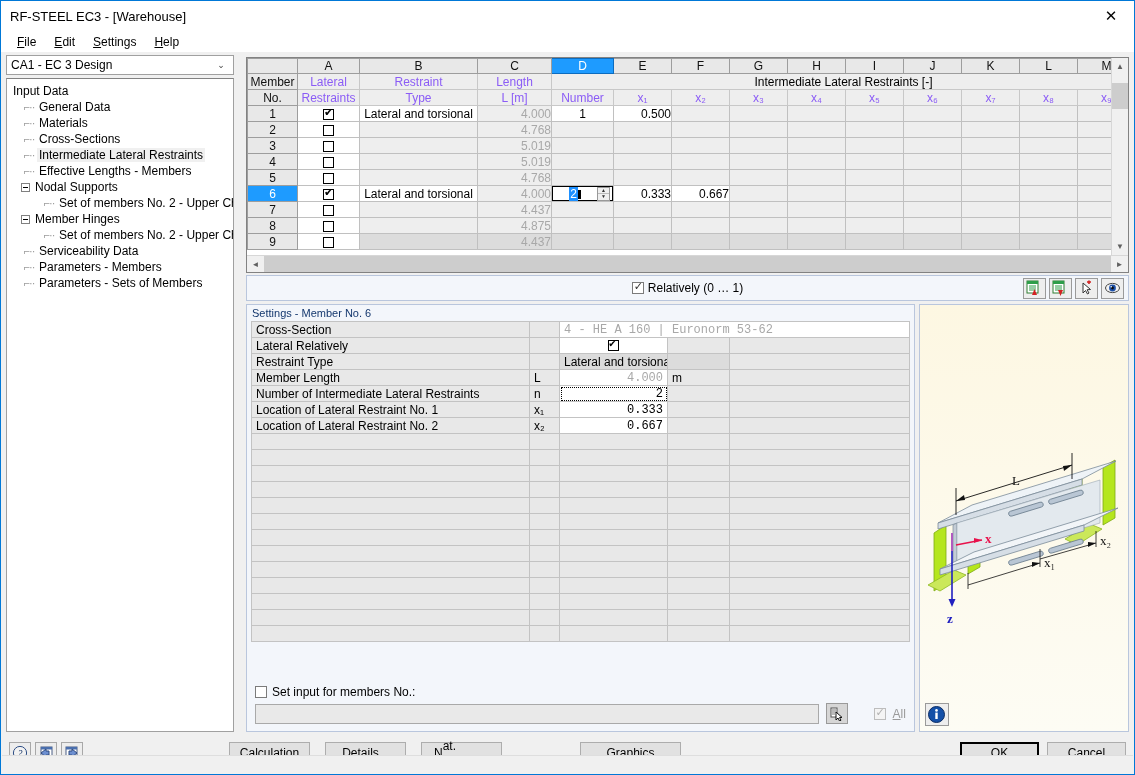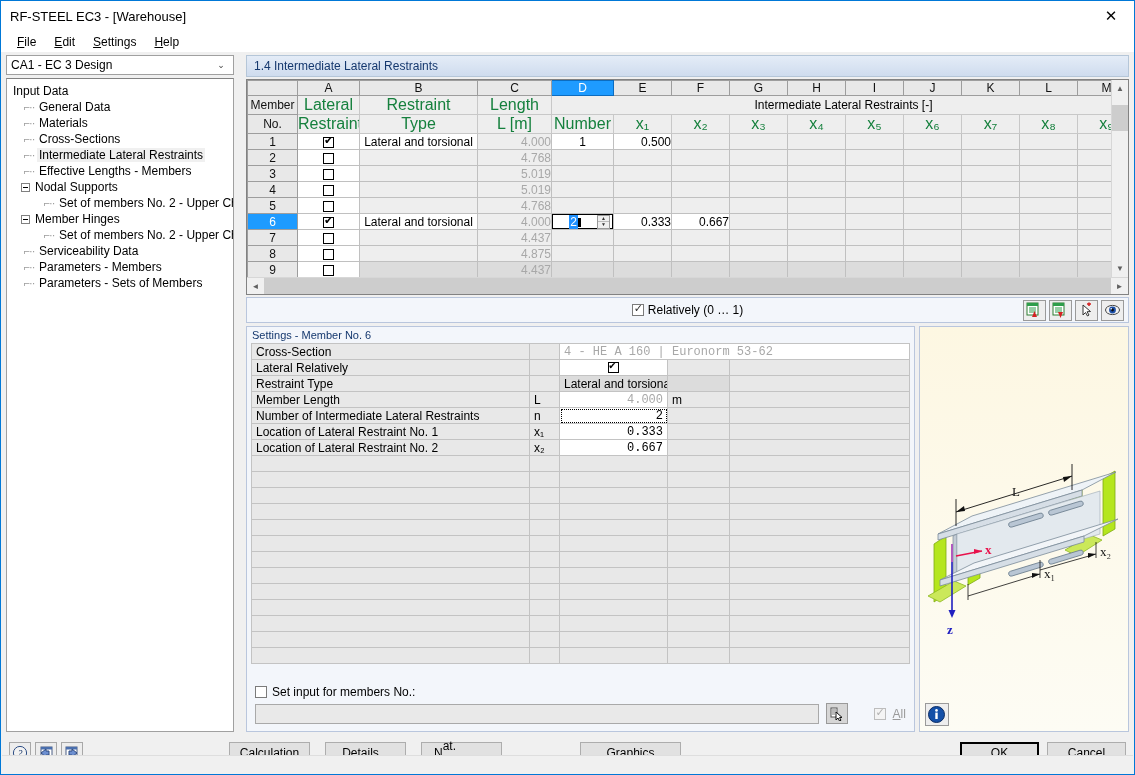--- a/index.html
+++ b/index.html
@@ -89,21 +89,21 @@
   .gridbody { flex:1; display:flex; min-height:0; }
   .gridcols { flex:1; overflow:hidden; }
   table.grid { border-collapse:collapse; table-layout:fixed; font-size:12px; width:862px;}
   table.grid td, table.grid th { border:1px solid #c0c0c0; padding:0; height:16px;
       font-weight:normal; overflow:hidden; white-space:nowrap;}
   .colhdr {
     background:#e8e8e8; border:1px solid #9d9d9d !important;
     text-align:center; height:14px !important; font-size:12px; color:#111;
   }
   .colhdr.sel { background:#1e9bff; color:#fff; border-color:#0c6cbf !important;}
-  .sublbl { background:#eeeeee; text-align:center; font-size:16px; color:#15803d;
+  .sublbl { background:#eeeeee; text-align:center; font-size:12px; color:#8b5cf6;
             border:1px solid #c8c8c8 !important;margin-left:20px;}
   .rowhdr { background:#e8e8e8; text-align:center; border:1px solid #9d9d9d !important;
             color:#111; }
   .rowhdr.sel { background:#1e9bff; color:#fff; }
   td.cell { background:#eeeeee; text-align:right; padding-right:4px; color:#aaa; }
   td.cell.white { background:#fff; color:#000; }
   td.cell.ctr { text-align:center; padding-right:0; }
   td.cell.dim { color:#a8a8a8; }
   td.cell.lastrow { background:#dcdcdc; }
   .ck { width:11px; height:11px; border:1px solid #000; background:#fff; display:inline-block;
@@ -287,23 +287,20 @@
           <div class="tnode">
             <span class="tind"></span>
             <span class="tdash">⌐··</span>
             <span class="lbl">Parameters - Sets of Members</span>
           </div>
         </div>
     </div>
 
     <div class="rightpane">
 
-      <div class="secthdr">
-        <span>1.4 Intermediate Lateral Restraints</span>
-      </div>
 
       <div class="gridwrap">
         <div class="gridbody">
           <div class="gridcols">
             <table class="grid">
               <colgroup>
                 <col style="width:50px">
                   <col style="width:62px">
                   <col style="width:118px">
                 <col style="width:74px">

